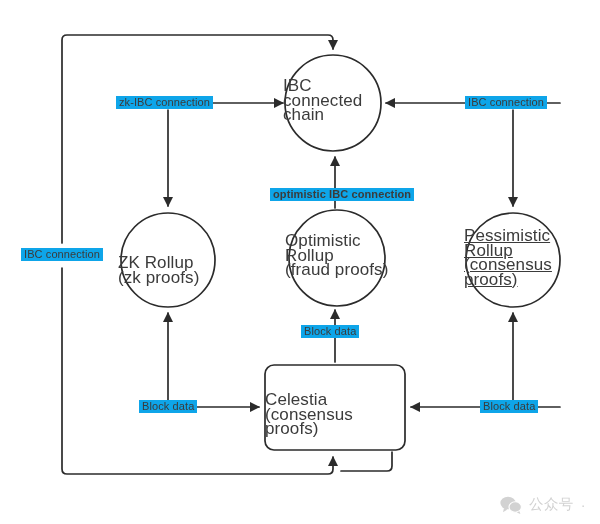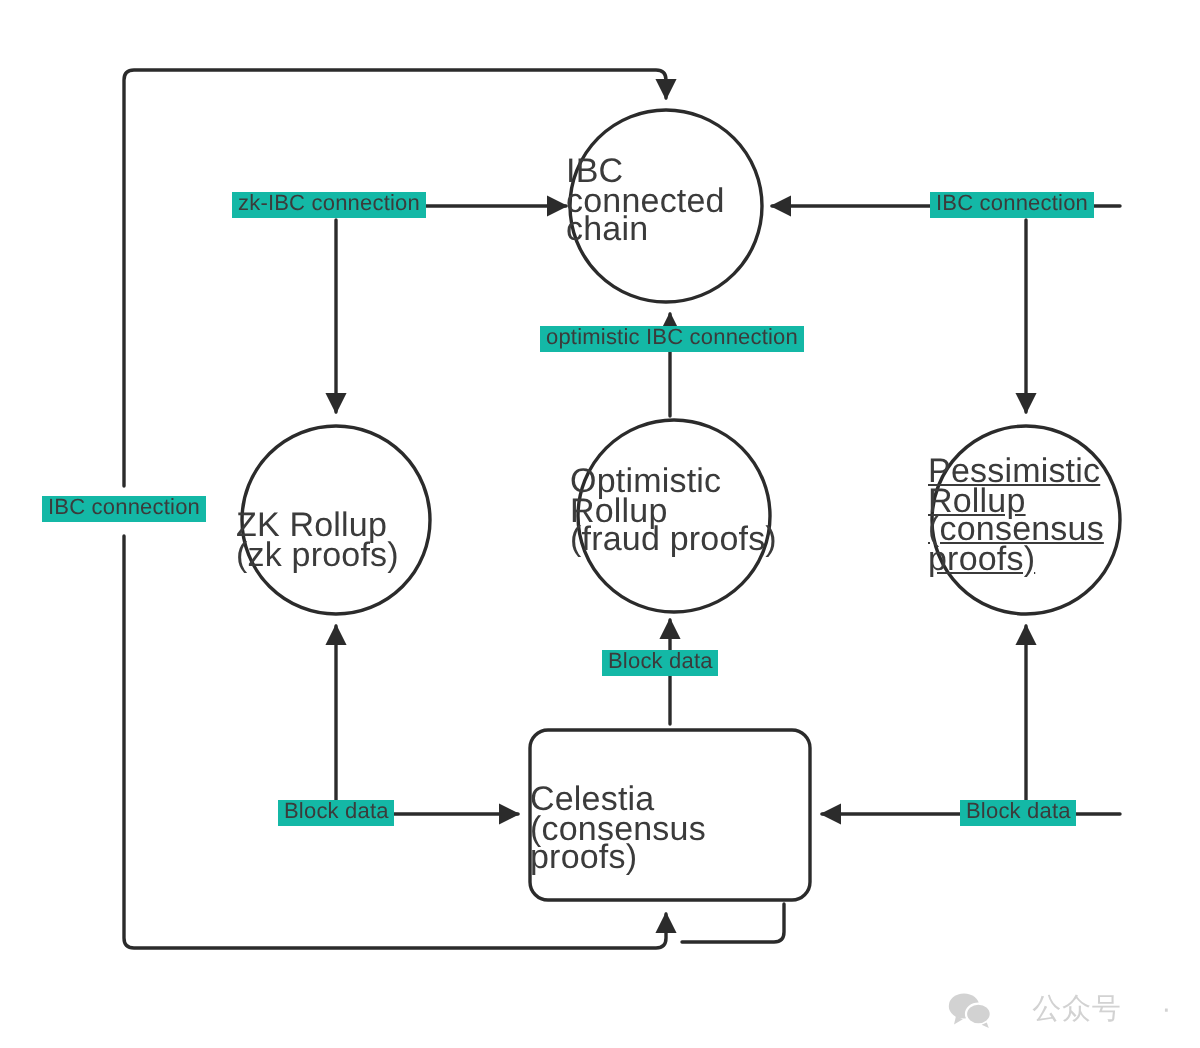--- a/index.html
+++ b/index.html
@@ -20,31 +20,31 @@
     letter-spacing:.1px;
     pointer-events:none;
     white-space:pre-line;
   }
   .edge-label{
     position:absolute;
     color:#3b3b3b;
     font-size:11px;
     line-height:13px;
     letter-spacing:.1px;
-    background:#14b8a6;
+    background:#0ea5e9;
     padding:0 3px;
     white-space:nowrap;
   }
   .watermark{
     position:absolute;
     right:14px;
     bottom:10px;
     display:flex;
     align-items:center;
-    gap:20px;
+    gap:7px;
     color:#d2d2d2;
     font-size:14.5px;
     letter-spacing:.4px;
     user-select:none;
   }
   .wm-icon{display:block;}
   .wm-sep{color:#d2d2d2;}
 </style>
 </head>
 <body>
@@ -107,21 +107,21 @@
 (consensus
 proofs)</div>
 
 <div class="node-label" style="left:265px;top:393px;width:112px;">Celestia
 (consensus proofs)</div>
 
 <div class="edge-label" style="left:116px;top:96px;">zk-IBC connection</div>
 
 <div class="edge-label" style="left:465px;top:96px;">IBC connection</div>
 
-<div class="edge-label" style="left:270px;top:163px;">optimistic IBC connection</div>
+<div class="edge-label" style="left:270px;top:188px;font-weight:bold;">optimistic IBC connection</div>
 
 <div class="edge-label" style="left:21px;top:248px;">IBC connection</div>
 
 <div class="edge-label" style="left:301px;top:325px;">Block data</div>
 
 <div class="edge-label" style="left:139px;top:400px;">Block data</div>
 
 <div class="edge-label" style="left:480px;top:400px;">Block data</div>
 
 <div class="watermark">

